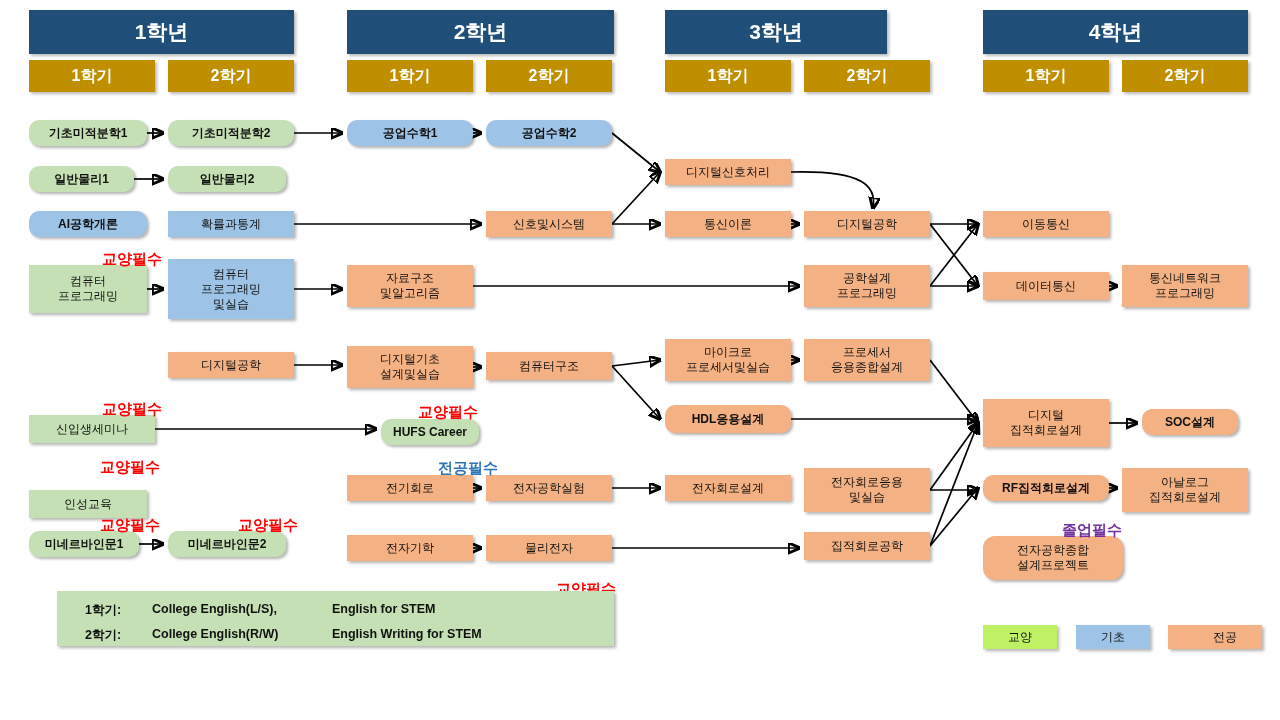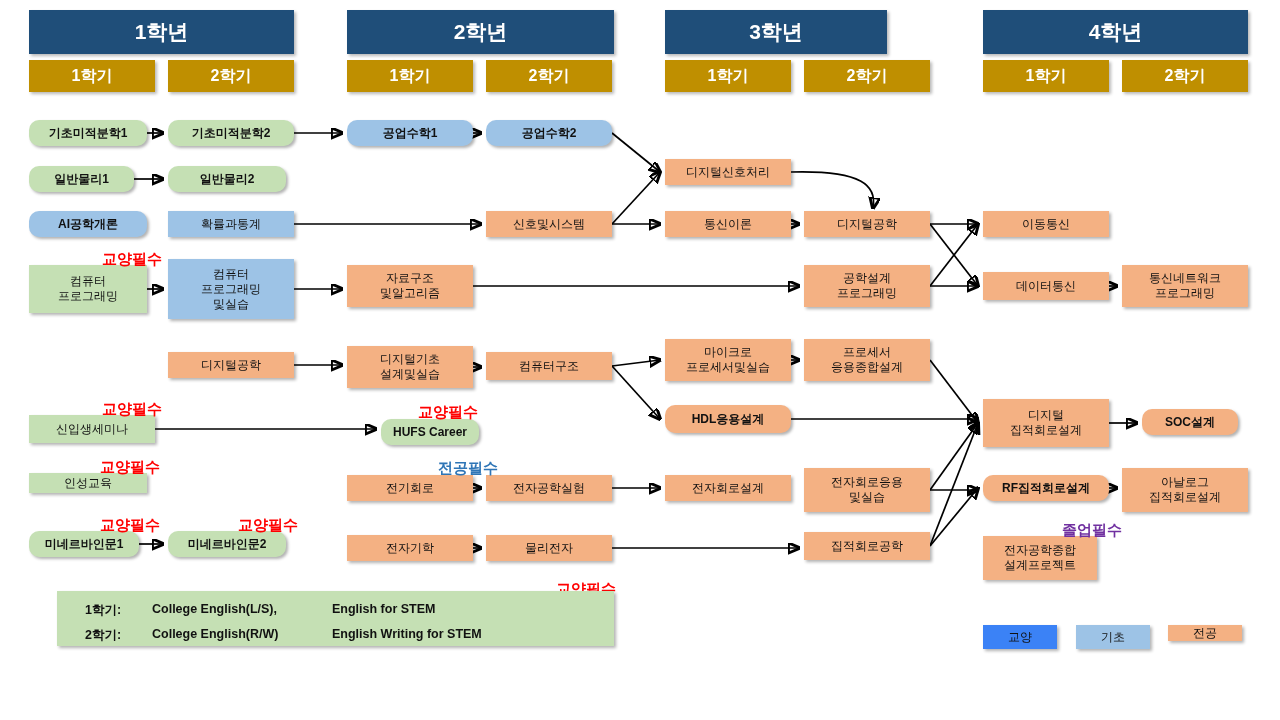--- a/index.html
+++ b/index.html
@@ -124,33 +124,33 @@
       <div class="node orange" style="left: 168px; top: 352px; width: 126px; height: 26px;">디지털공학</div>
       <div class="node orange" style="left: 347px; top: 346px; width: 126px; height: 42px;">디지털기초<br>설계및실습</div>
       <div class="node orange" style="left: 486px; top: 352px; width: 126px; height: 28px;">컴퓨터구조</div>
       <div class="node orange" style="left: 665px; top: 339px; width: 126px; height: 42px;">마이크로<br>프로세서및실습</div>
       <div class="node orange" style="left: 804px; top: 339px; width: 126px; height: 42px;">프로세서<br>응용종합설계</div>
       <div class="node green" style="left: 29px; top: 415px; width: 126px; height: 28px;">신입생세미나</div>
       <div class="node green bold" style="left: 381px; top: 419px; width: 98px; height: 26px;">HUFS Career</div>
       <div class="node orange bold" style="left: 665px; top: 405px; width: 126px; height: 28px;">HDL응용설계</div>
       <div class="node orange" style="left: 983px; top: 399px; width: 126px; height: 48px;">디지털<br>집적회로설계</div>
       <div class="node orange bold" style="left: 1142px; top: 409px; width: 96px; height: 26px;">SOC설계</div>
-      <div class="node green" style="left: 29px; top: 473px; width: 118px; height: 20px;">인성교육</div>
+      <div class="node green" style="left: 29px; top: 490px; width: 118px; height: 28px;">인성교육</div>
       <div class="node orange" style="left: 347px; top: 475px; width: 126px; height: 26px;">전기회로</div>
       <div class="node orange" style="left: 486px; top: 475px; width: 126px; height: 26px;">전자공학실험</div>
       <div class="node orange" style="left: 665px; top: 475px; width: 126px; height: 26px;">전자회로설계</div>
       <div class="node orange" style="left: 804px; top: 468px; width: 126px; height: 44px;">전자회로응용<br>및실습</div>
       <div class="node orange bold" style="left: 983px; top: 475px; width: 126px; height: 26px;">RF집적회로설계</div>
       <div class="node orange" style="left: 1122px; top: 468px; width: 126px; height: 44px;">아날로그<br>집적회로설계</div>
       <div class="node green bold" style="left: 29px; top: 531px; width: 110px; height: 26px;">미네르바인문1</div>
       <div class="node green bold" style="left: 168px; top: 531px; width: 118px; height: 26px;">미네르바인문2</div>
       <div class="node orange" style="left: 347px; top: 535px; width: 126px; height: 26px;">전자기학</div>
       <div class="node orange" style="left: 486px; top: 535px; width: 126px; height: 26px;">물리전자</div>
       <div class="node orange" style="left: 804px; top: 532px; width: 126px; height: 28px;">집적회로공학</div>
-      <div class="node orange" style="left: 983px; top: 536px; width: 114px; height: 44px;">전자공학종합<br>설계프로젝트</div>
+      <div class="node orange" style="left: 983px; top: 536px; width: 140px; height: 44px; border-radius: 12px;">전자공학종합<br>설계프로젝트</div>
     </div>
   <div id="tags">
       <div class="tag red" style="left: 102px; top: 250px;">교양필수</div>
       <div class="tag red" style="left: 102px; top: 400px;">교양필수</div>
       <div class="tag red" style="left: 418px; top: 403px;">교양필수</div>
       <div class="tag red" style="left: 100px; top: 458px;">교양필수</div>
       <div class="tag blue" style="left: 430px; top: 459px; margin-left: 8px;">전공필수</div>
       <div class="tag red" style="left: 100px; top: 516px;">교양필수</div>
       <div class="tag red" style="left: 238px; top: 516px;">교양필수</div>
       <div class="tag purple" style="left: 1052px; top: 521px;">졸업필수</div>
@@ -161,17 +161,17 @@
   <div id="engrows">
       <div class="engrow" style="left: 85px; top: 602px;">1학기:</div>
       <div class="engrow" style="left: 152px; top: 602px;">College English(L/S),</div>
       <div class="engrow" style="left: 332px; top: 602px;">English for STEM</div>
       <div class="engrow" style="left: 85px; top: 627px;">2학기:</div>
       <div class="engrow" style="left: 152px; top: 627px;">College English(R/W)</div>
       <div class="engrow" style="left: 332px; top: 627px;">English Writing for STEM</div>
     </div>
 
   <div id="legendbox">
-      <div class="legend" style="left: 983px; top: 625px; width: 74px; height: 24px; background: #3b82f6;">교양</div>
+      <div class="legend" style="left: 983px; top: 625px; width: 74px; height: 24px; background: #bef264;">교양</div>
       <div class="legend" style="left: 1076px; top: 625px; width: 74px; height: 24px; background: rgb(157, 195, 230);">기초</div>
-      <div class="legend" style="left: 1168px; top: 625px; width: 74px; height: 16px; background: rgb(244, 177, 131);">전공</div>
+      <div class="legend" style="left: 1168px; top: 625px; width: 74px; height: 24px; background: rgb(244, 177, 131); padding-left: 20px;">전공</div>
     </div>
 </div>
 
 </body></html>

